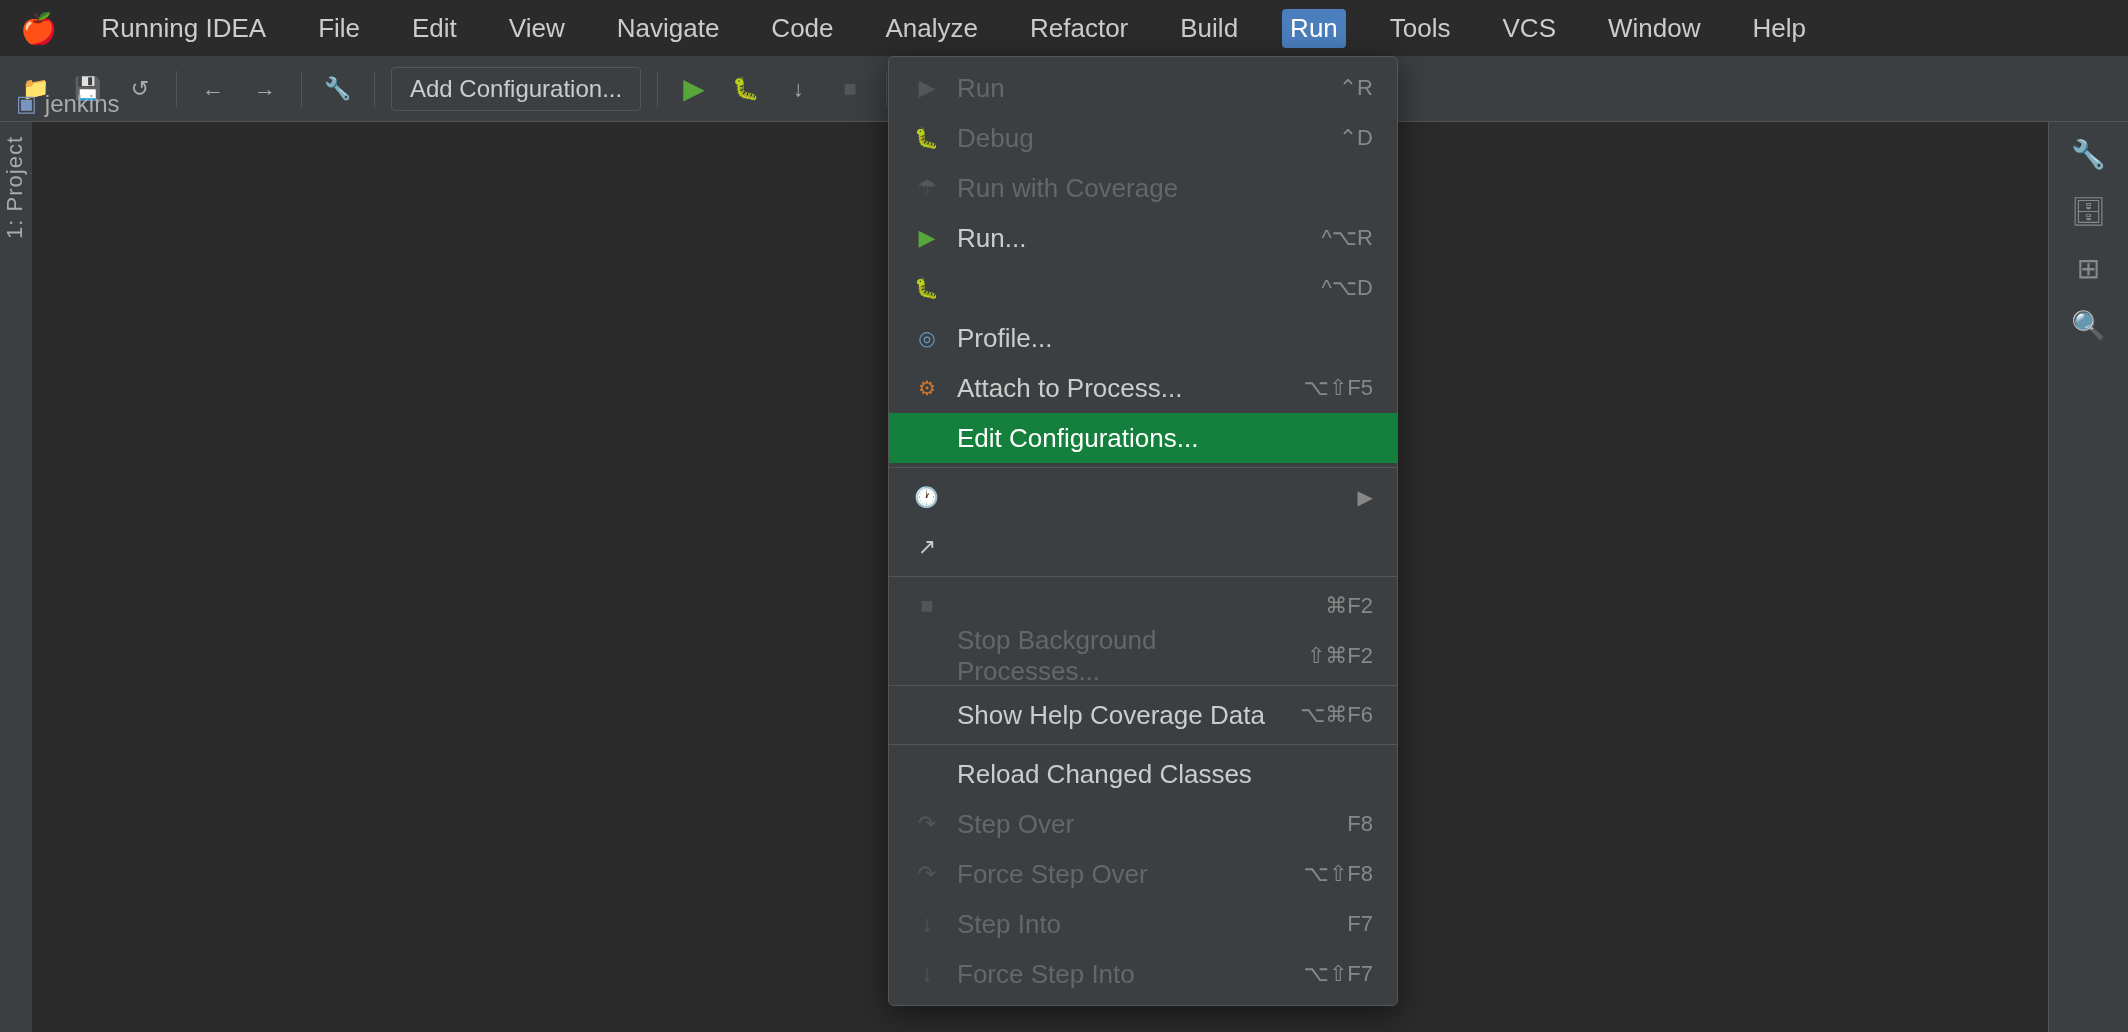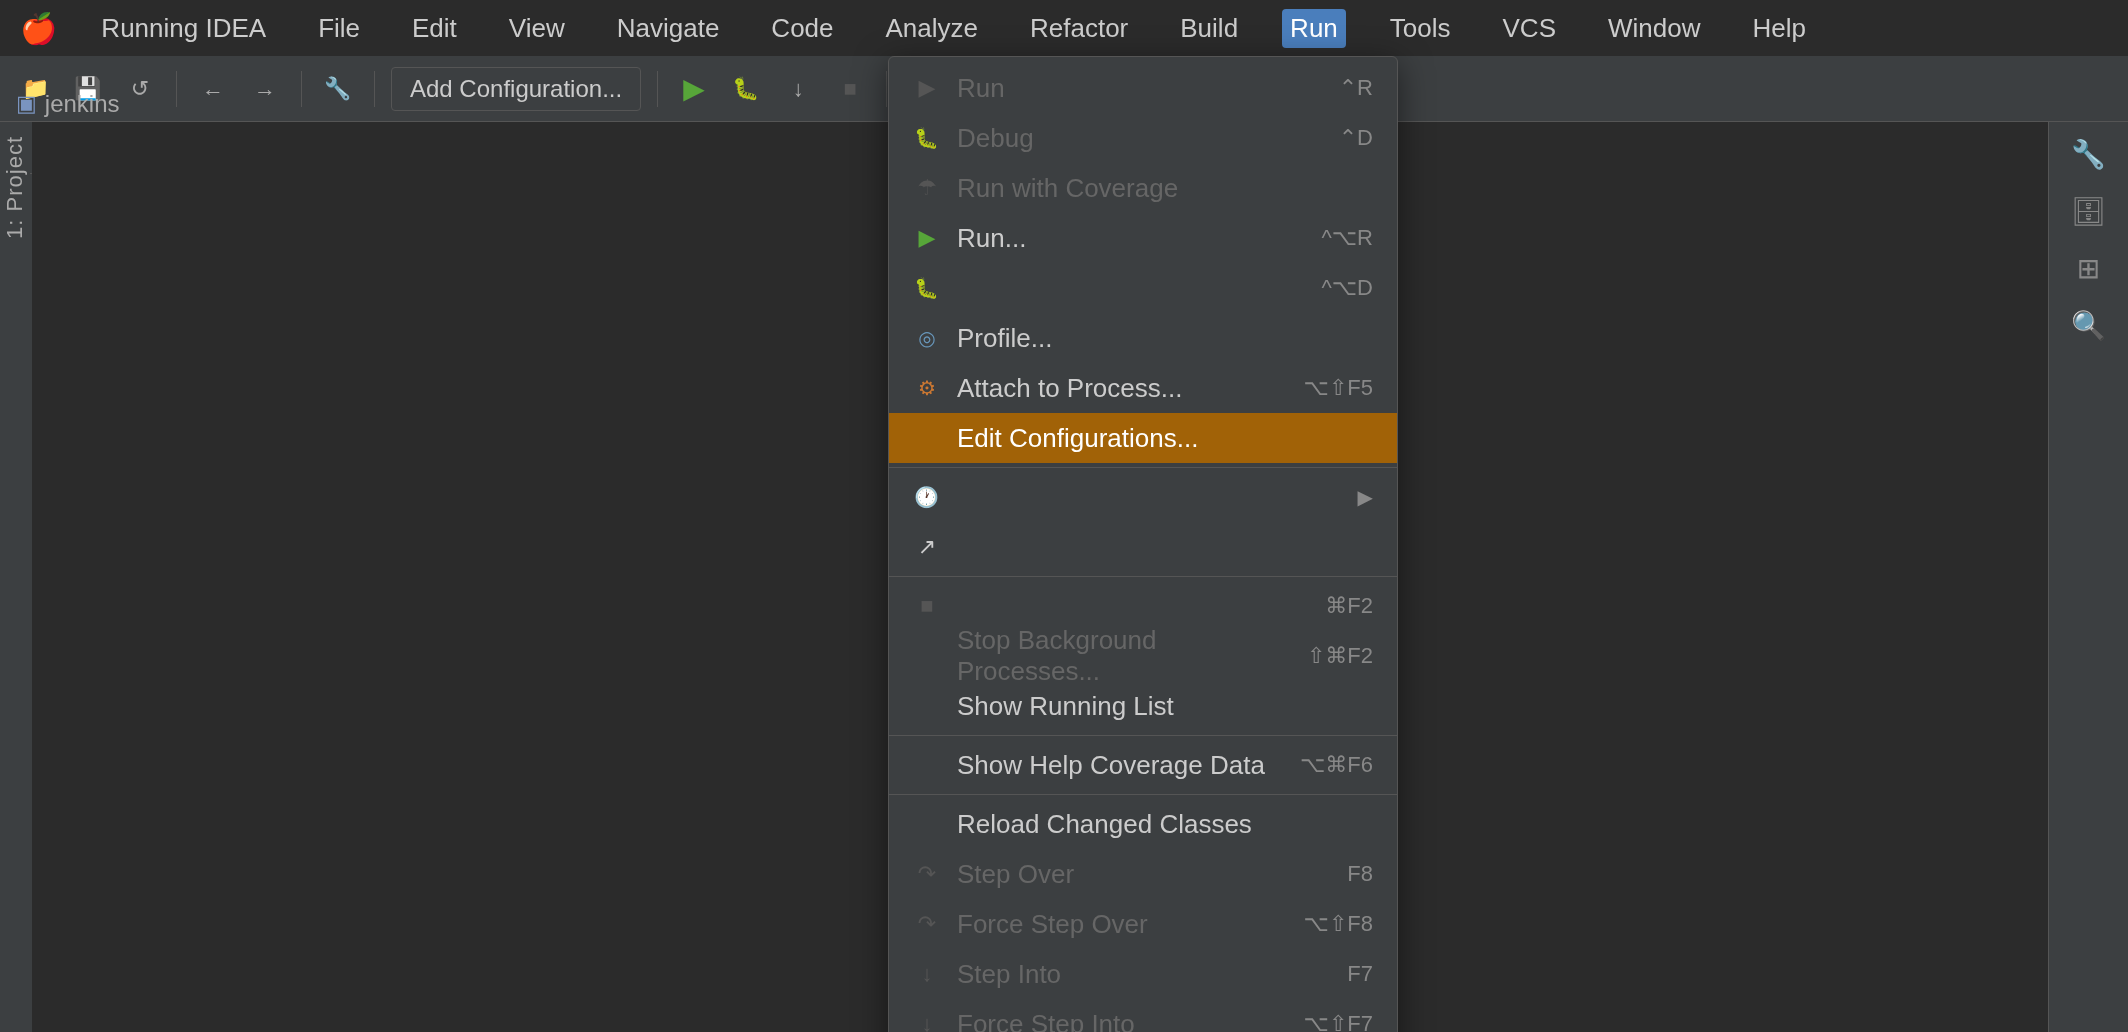--- a/index.html
+++ b/index.html
@@ -179,21 +179,21 @@
       align-items: center;
       height: 50px;
       padding: 0 24px;
       gap: 16px;
       cursor: pointer;
       font-size: 26px;
       color: #ccc;
       position: relative;
     }
     .menu-item.selected {
-      background: #a16207;
+      background: #15803d;
       color: white;
     }
     .menu-item.disabled {
       color: #666;
       cursor: default;
     }
     .menu-item .shortcut {
       margin-left: auto;
       font-size: 22px;
       color: #888;
@@ -456,25 +456,20 @@
     <span class="item-icon" style="color:#555;">■</span>
     <span class="shortcut">⌘F2</span>
   </div>
 
   <div class="menu-item disabled">
     <span class="item-icon"></span>
     <span class="label-text">Stop Background Processes...</span>
     <span class="shortcut">⇧⌘F2</span>
   </div>
 
-  <div class="menu-item">
-    <span class="item-icon"></span>
-    <span class="label-text">Show Running List</span>
-    <span class="shortcut"></span>
-  </div>
 
   <div class="menu-separator"></div>
 
   <div class="menu-item">
     <span class="item-icon"></span>
     <span class="label-text">Show Help Coverage Data</span>
     <span class="shortcut">⌥⌘F6</span>
   </div>
 
   <div class="menu-separator"></div>

